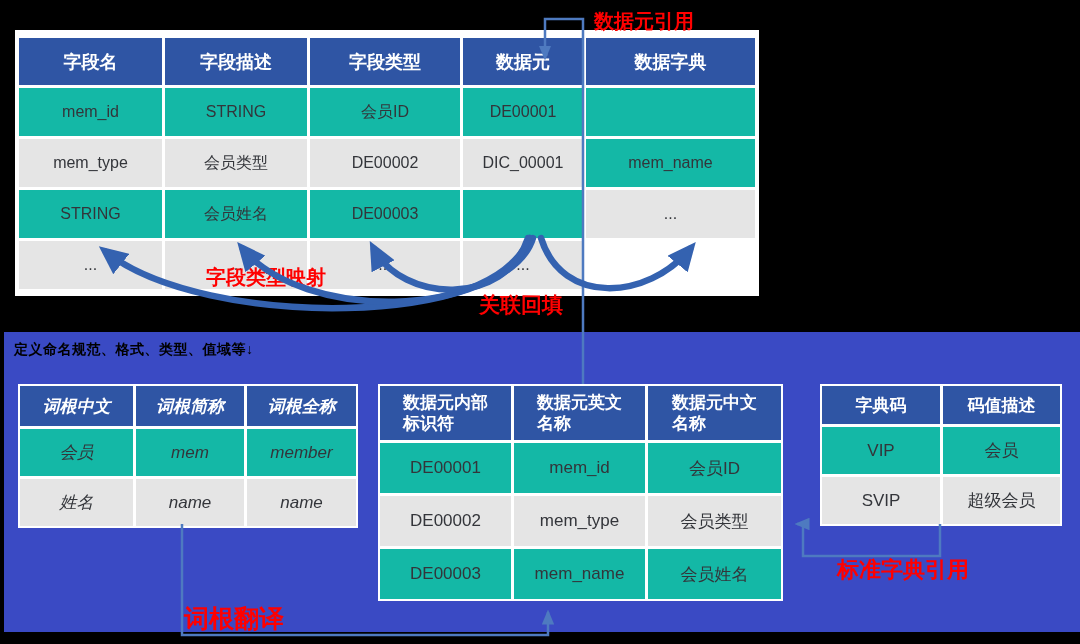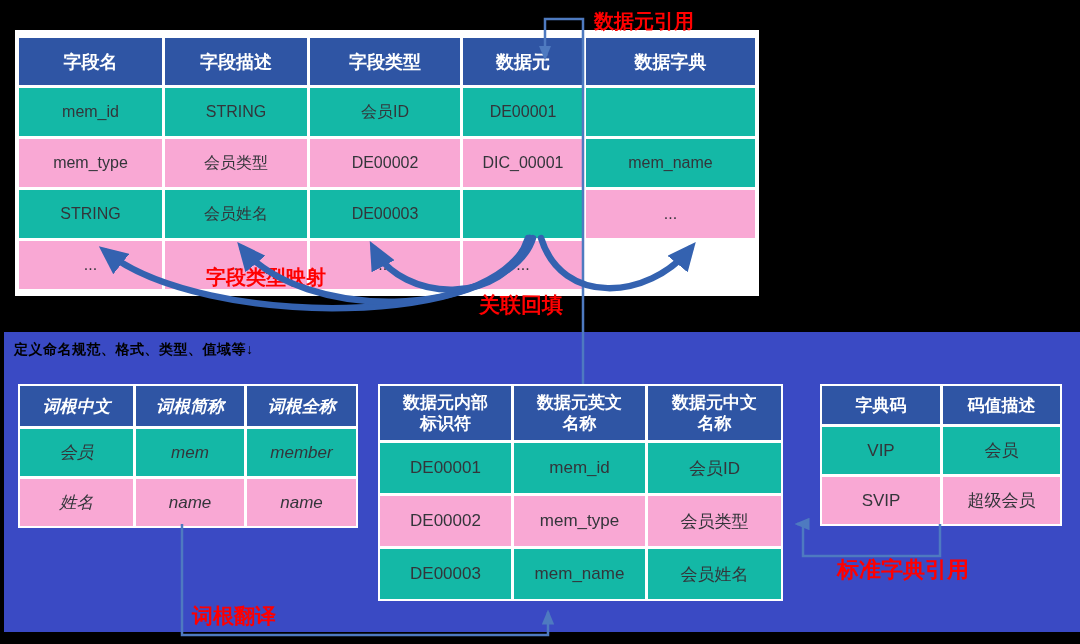--- a/index.html
+++ b/index.html
@@ -9,45 +9,45 @@
     overflow:hidden;
   }
   .abs{position:absolute;}
   
   #white-area{left:15px;top:30px;width:744px;height:266px;background:#fff;}
   
   #blue-panel{left:4px;top:332px;width:1076px;height:300px;background:#3A4AC4;}
   #panel-title{left:14px;top:341px;font-size:14px;font-weight:bold;color:#000;letter-spacing:.5px;}
   
   .tbl{display:grid;background:#fff;padding:2px;gap:3px;position:absolute;}
-  .c{display:flex;align-items:center;justify-content:center;text-align:center;color:#33353a;}
+  .c{display:flex;align-items:center;justify-content:center;text-align:left;color:#33353a;}
   .hd{background:#2F55A4;color:#fff;font-weight:bold;}
   .rowA{background:#14b8a6;}
-  .rowB{background:#f9a8d4;}
+  .rowB{background:#e5e5e5;}
   .pre{white-space:pre-line;line-height:1.25;}
   
   #field-table{left:17px;top:36px;grid-template-columns:143px 142px 150px 120px 169px;
     grid-template-rows:47px 48px 48px 48px 48px;font-size:16px;}
   #field-table .hd{font-size:18px;}
   
   #root-table{left:18px;top:384px;grid-template-columns:113px 108px 109px;
     grid-template-rows:40px 47px 47px;font-size:17px;font-style:italic;}
   
   #element-table{left:378px;top:384px;grid-template-columns:131px 131px 133px;
     grid-template-rows:54px 50px 50px 50px;font-size:17px;}
   
   #dict-table{left:820px;top:384px;grid-template-columns:118px 117px;
     grid-template-rows:38px 47px 47px;font-size:17px;}
   .hd{font-size:17px;}
   
   .red-label{color:#FF0000;font-weight:bold;position:absolute;white-space:nowrap;}
   #lbl-dataelem-ref{left:594px;top:8px;font-size:20px;}
   #lbl-type-mapping{left:206px;top:264px;font-size:20px;}
   #lbl-backfill{left:479px;top:291px;font-size:21px;}
-  #lbl-root-translate{left:192px;top:602px;font-size:21px;}
+  #lbl-root-translate{left:184px;top:602px;font-size:25px;}
   #lbl-dict-ref{left:837px;top:555px;font-size:22px;}
   #overlay{left:0;top:0;width:1080px;height:644px;pointer-events:none;z-index:20;}
 </style>
 </head>
 <body>
 
 <div class="abs" id="white-area"></div>
 <div class="abs" id="blue-panel"></div>
 <div class="abs" id="panel-title">定义命名规范、格式、类型、值域等↓</div>
 

